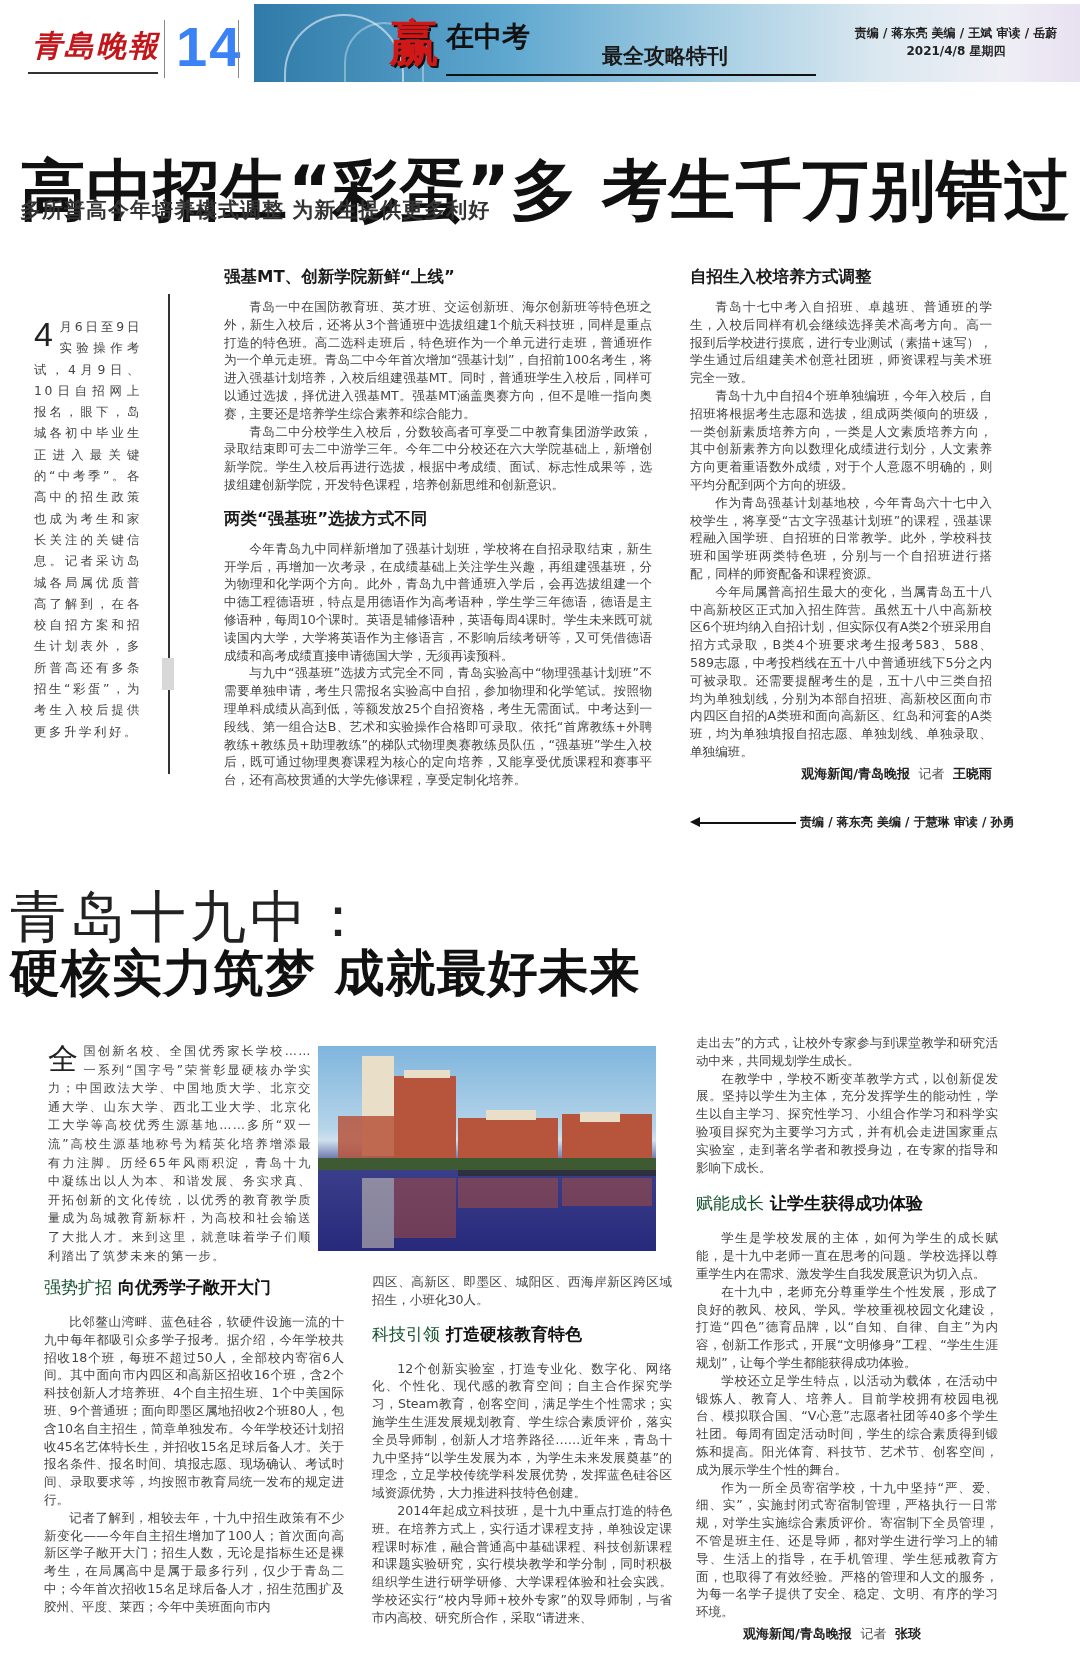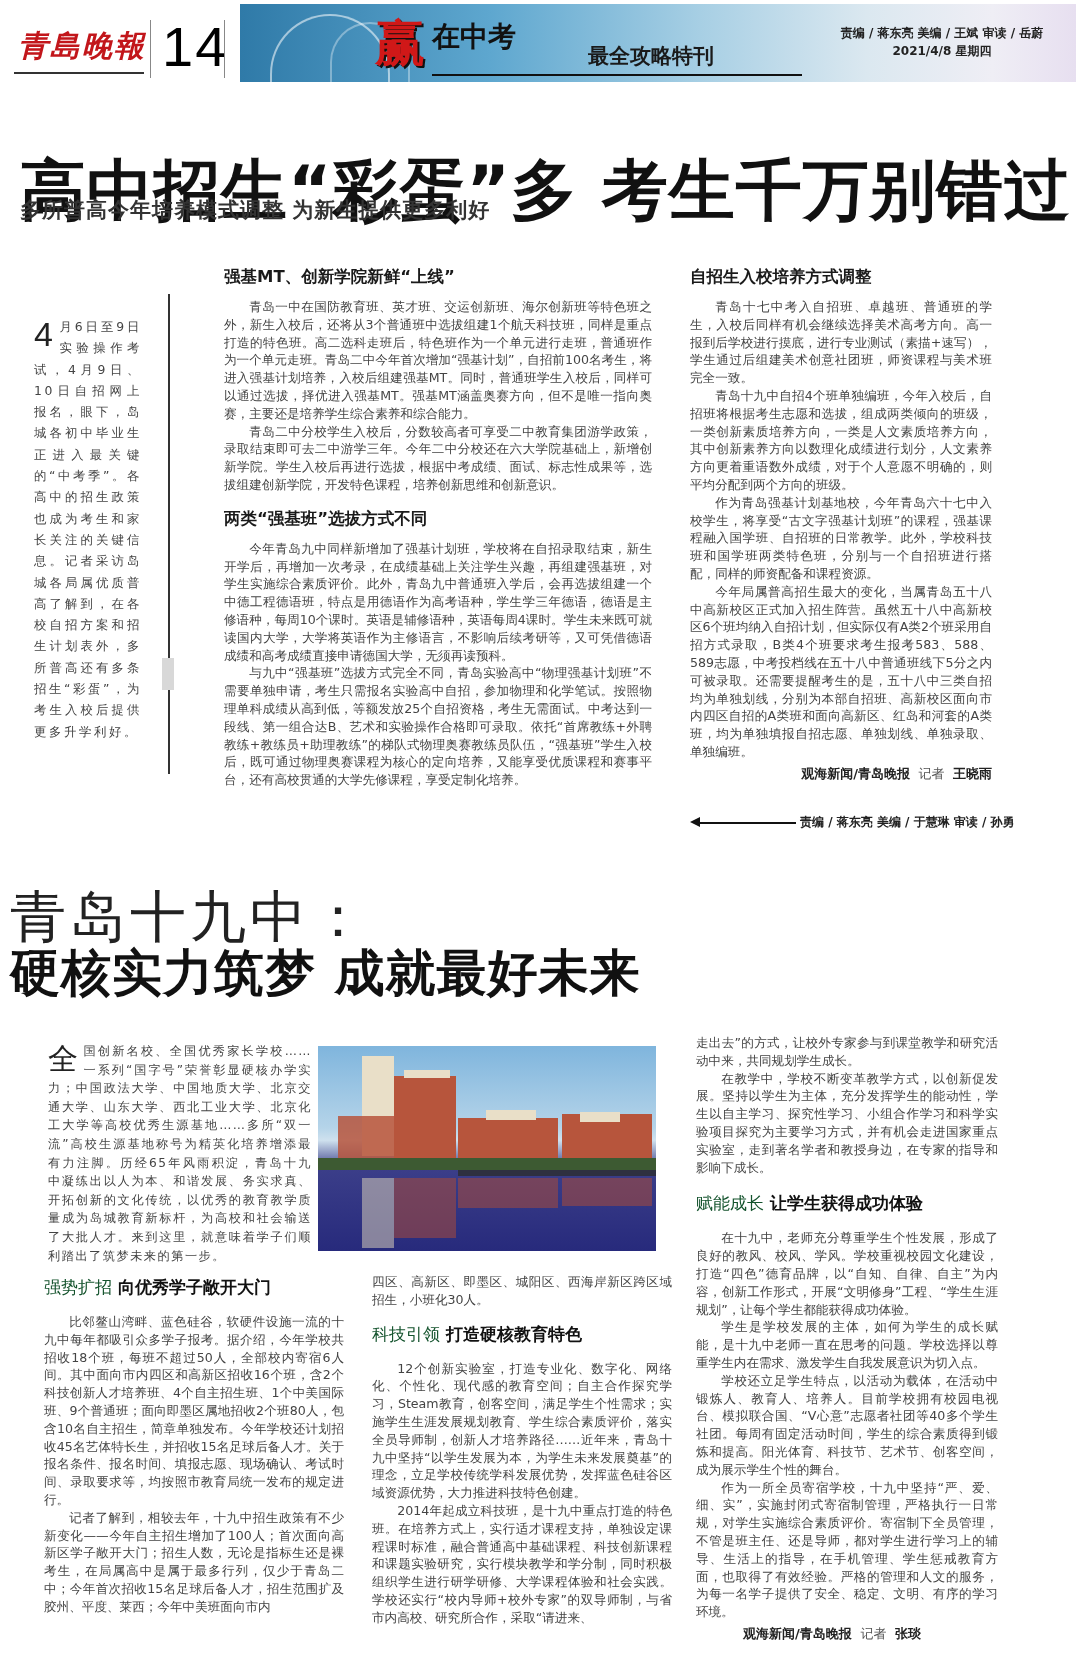--- a/index.html
+++ b/index.html
@@ -1,24 +1,24 @@
 <!DOCTYPE html>
 <html><head>
 <meta charset="utf-8">
 <style>
   * { box-sizing: border-box; margin: 0; padding: 0; }
   html, body { width: 1080px; height: 1653px; background: #ffffff; overflow: hidden; }
   body { position: relative; font-family: "DejaVu Sans", sans-serif; color: #3a3a3a; }
 
   
-  .masthead { position: absolute; left: 0; top: 0; width: 932px; height: 90px; }
+  .masthead { position: absolute; left: 14px; top: 0; width: 932px; height: 90px; }
   .paper-name { position: absolute; left: 18px; top: 26px; font-family: "DejaVu Serif", serif; font-size: 30px; color: #c2161b; font-weight: bold; letter-spacing: 2px; font-style: italic; }
   .paper-name-underline { position: absolute; left: 14px; top: 72px; width: 130px; height: 2px; background: #333; }
   .mast-divider { position: absolute; top: 20px; width: 1px; height: 58px; background: #888; }
-  .page-num { position: absolute; left: 162px; top: 14px; font-family: "Liberation Sans", sans-serif; font-size: 56px; color: #000000; font-weight: normal; letter-spacing: 2px; }
+  .page-num { position: absolute; left: 162px; top: 14px; font-family: "Liberation Sans", sans-serif; font-size: 56px; color: #3b82f6; font-weight: bold; letter-spacing: 2px; }
   .banner { position: absolute; left: 240px; top: 4px; width: 836px; height: 78px;
             background: linear-gradient(90deg, #2f7aa8 0%, #5ea7cf 30%, #a7cfe4 55%, #dbe8f0 75%, #efeef5 90%, #e7dff0 100%); overflow: hidden; }
   .banner-book { position: absolute; left: 30px; top: 10px; width: 120px; height: 70px; border: 2px solid rgba(255,255,255,0.55); border-radius: 60px 60px 0 0; border-bottom: none; }
   .banner-book2 { position: absolute; left: 90px; top: 18px; width: 80px; height: 60px; border: 2px solid rgba(255,255,255,0.35); border-radius: 40px 40px 0 0; border-bottom: none; }
   .banner-win { position: absolute; left: 135px; top: 6px; font-family: "DejaVu Sans", sans-serif; font-weight: bold; font-size: 50px; color: #d01818; text-shadow: 2px 2px 0 #111; }
   .banner-title { position: absolute; left: 192px; top: 14px; font-family: "DejaVu Sans", sans-serif; font-weight: bold; font-size: 28px; color: #111; }
   .banner-sub { position: absolute; left: 348px; top: 38px; font-family: "DejaVu Serif", serif; font-weight: bold; font-size: 21px; color: #1a1a1a; }
   .banner-line { position: absolute; left: 192px; top: 70px; width: 370px; height: 2px; background: #111; }
   .credits-top { position: absolute; left: 568px; top: 20px; width: 268px; text-align: center; font-size: 12px; color: #222; font-weight: bold; line-height: 18px; }
 
@@ -109,21 +109,21 @@
 <div class="gray-box"></div>
 
 <section class="col-mid-1">
   <h3 class="sec-head">强基MT、创新学院新鲜“上线”</h3>
   <div class="body-text">
     <p>青岛一中在国防教育班、英才班、交运创新班、海尔创新班等特色班之外，新生入校后，还将从3个普通班中选拔组建1个航天科技班，同样是重点打造的特色班。高二选科走班后，特色班作为一个单元进行走班，普通班作为一个单元走班。青岛二中今年首次增加“强基计划”，自招前100名考生，将进入强基计划培养，入校后组建强基MT。同时，普通班学生入校后，同样可以通过选拔，择优进入强基MT。强基MT涵盖奥赛方向，但不是唯一指向奥赛，主要还是培养学生综合素养和综合能力。</p>
     <p>青岛二中分校学生入校后，分数较高者可享受二中教育集团游学政策，录取结束即可去二中游学三年。今年二中分校还在六大学院基础上，新增创新学院。学生入校后再进行选拔，根据中考成绩、面试、标志性成果等，选拔组建创新学院，开发特色课程，培养创新思维和创新意识。</p>
   </div>
   <h3 class="sec-head" style="margin-top:14px">两类“强基班”选拔方式不同</h3>
   <div class="body-text">
-    <p>今年青岛九中同样新增加了强基计划班，学校将在自招录取结束，新生开学后，再增加一次考录，在成绩基础上关注学生兴趣，再组建强基班，对学生实施综合素质评价。此外，青岛九中普通班入学后，会再选拔组建一个中德工程德语班，特点是用德语作为高考语种，学生学三年德语，德语是主修语种，每周10个课时。英语是辅修语种，英语每周4课时。学生未来既可就读国内大学，大学将英语作为主修语言，不影响后续考研等，又可凭借德语成绩和高考成绩直接申请德国大学，无须再读预科。</p>
+    <p>今年青岛九中同样新增加了强基计划班，学校将在自招录取结束，新生开学后，再增加一次考录，在成绩基础上关注学生兴趣，再组建强基班，分为物理和化学两个方向。此外，青岛九中普通班入学后，会再选拔组建一个中德工程德语班，特点是用德语作为高考语种，学生学三年德语，德语是主修语种，每周10个课时。英语是辅修语种，英语每周4课时。学生未来既可就读国内大学，大学将英语作为主修语言，不影响后续考研等，又可凭借德语成绩和高考成绩直接申请德国大学，无须再读预科。</p>
     <p>与九中“强基班”选拔方式完全不同，青岛实验高中“物理强基计划班”不需要单独申请，考生只需报名实验高中自招，参加物理和化学笔试。按照物理单科成绩从高到低，等额发放25个自招资格，考生无需面试。中考达到一段线、第一组合达B、艺术和实验操作合格即可录取。依托“首席教练+外聘教练+教练员+助理教练”的梯队式物理奥赛教练员队伍，“强基班”学生入校后，既可通过物理奥赛课程为核心的定向培养，又能享受优质课程和赛事平台，还有高校贯通的大学先修课程，享受定制化培养。</p>
   </div>
 </section>
 
 <section class="col-right-1">
   <h3 class="sec-head">自招生入校培养方式调整</h3>
   <div class="body-text">
     <p>青岛十七中考入自招班、卓越班、普通班的学生，入校后同样有机会继续选择美术高考方向。高一报到后学校进行摸底，进行专业测试（素描+速写），学生通过后组建美术创意社团班，师资课程与美术班完全一致。</p>
     <p>青岛十九中自招4个班单独编班，今年入校后，自招班将根据考生志愿和选拔，组成两类倾向的班级，一类创新素质培养方向，一类是人文素质培养方向，其中创新素养方向以数理化成绩进行划分，人文素养方向更着重语数外成绩，对于个人意愿不明确的，则平均分配到两个方向的班级。</p>
     <p>作为青岛强基计划基地校，今年青岛六十七中入校学生，将享受“古文字强基计划班”的课程，强基课程融入国学班、自招班的日常教学。此外，学校科技班和国学班两类特色班，分别与一个自招班进行搭配，同样的师资配备和课程资源。</p>
@@ -193,22 +193,22 @@
 
 <section class="col-3-2">
   <div class="body-text">
     <div>走出去”的方式，让校外专家参与到课堂教学和研究活动中来，共同规划学生成长。</div>
     <p>在教学中，学校不断变革教学方式，以创新促发展。坚持以学生为主体，充分发挥学生的能动性，学生以自主学习、探究性学习、小组合作学习和科学实验项目探究为主要学习方式，并有机会走进国家重点实验室，走到著名学者和教授身边，在专家的指导和影响下成长。</p>
   </div>
   <h3 class="sec2-head" style="margin-top:16px">
     <span class="light">赋能成长</span><span class="bold">让学生获得成功体验</span>
   </h3>
   <div class="body-text">
+    <p>学生是学校发展的主体，如何为学生的成长赋能，是十九中老师一直在思考的问题。学校选择以尊重学生内在需求、激发学生自我发展意识为切入点。</p>
     <p>在十九中，老师充分尊重学生个性发展，形成了良好的教风、校风、学风。学校重视校园文化建设，打造“四色”德育品牌，以“自知、自律、自主”为内容，创新工作形式，开展“文明修身”工程、“学生生涯规划”，让每个学生都能获得成功体验。</p>
-    <p>学生是学校发展的主体，如何为学生的成长赋能，是十九中老师一直在思考的问题。学校选择以尊重学生内在需求、激发学生自我发展意识为切入点。</p>
     <p>学校还立足学生特点，以活动为载体，在活动中锻炼人、教育人、培养人。目前学校拥有校园电视台、模拟联合国、“V心意”志愿者社团等40多个学生社团。每周有固定活动时间，学生的综合素质得到锻炼和提高。阳光体育、科技节、艺术节、创客空间，成为展示学生个性的舞台。</p>
     <p>作为一所全员寄宿学校，十九中坚持“严、爱、细、实”，实施封闭式寄宿制管理，严格执行一日常规，对学生实施综合素质评价。寄宿制下全员管理，不管是班主任、还是导师，都对学生进行学习上的辅导、生活上的指导，在手机管理、学生惩戒教育方面，也取得了有效经验。严格的管理和人文的服务，为每一名学子提供了安全、稳定、文明、有序的学习环境。</p>
   </div>
   <div class="byline" style="text-align:center;padding-right:30px">
     <span>观海新闻/青岛晚报</span>
     <span class="role">记者</span>
     <span>张琰</span>
   </div>
 </section>
 

